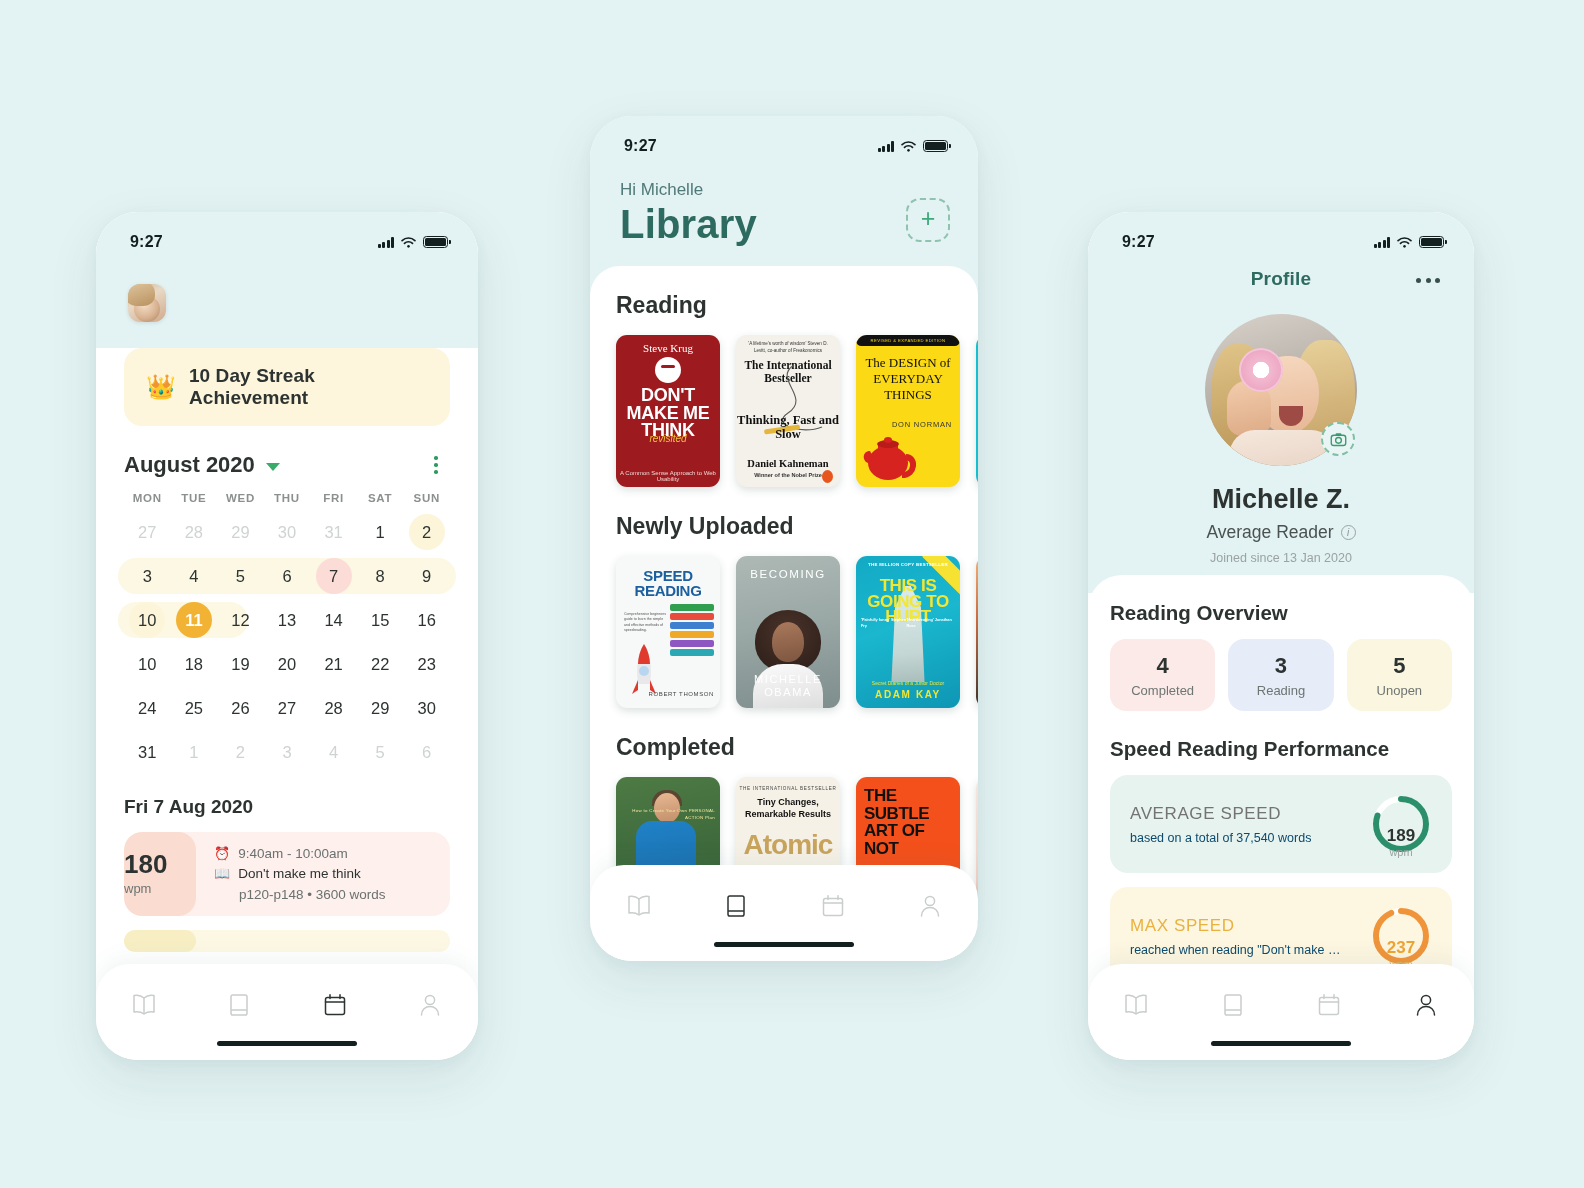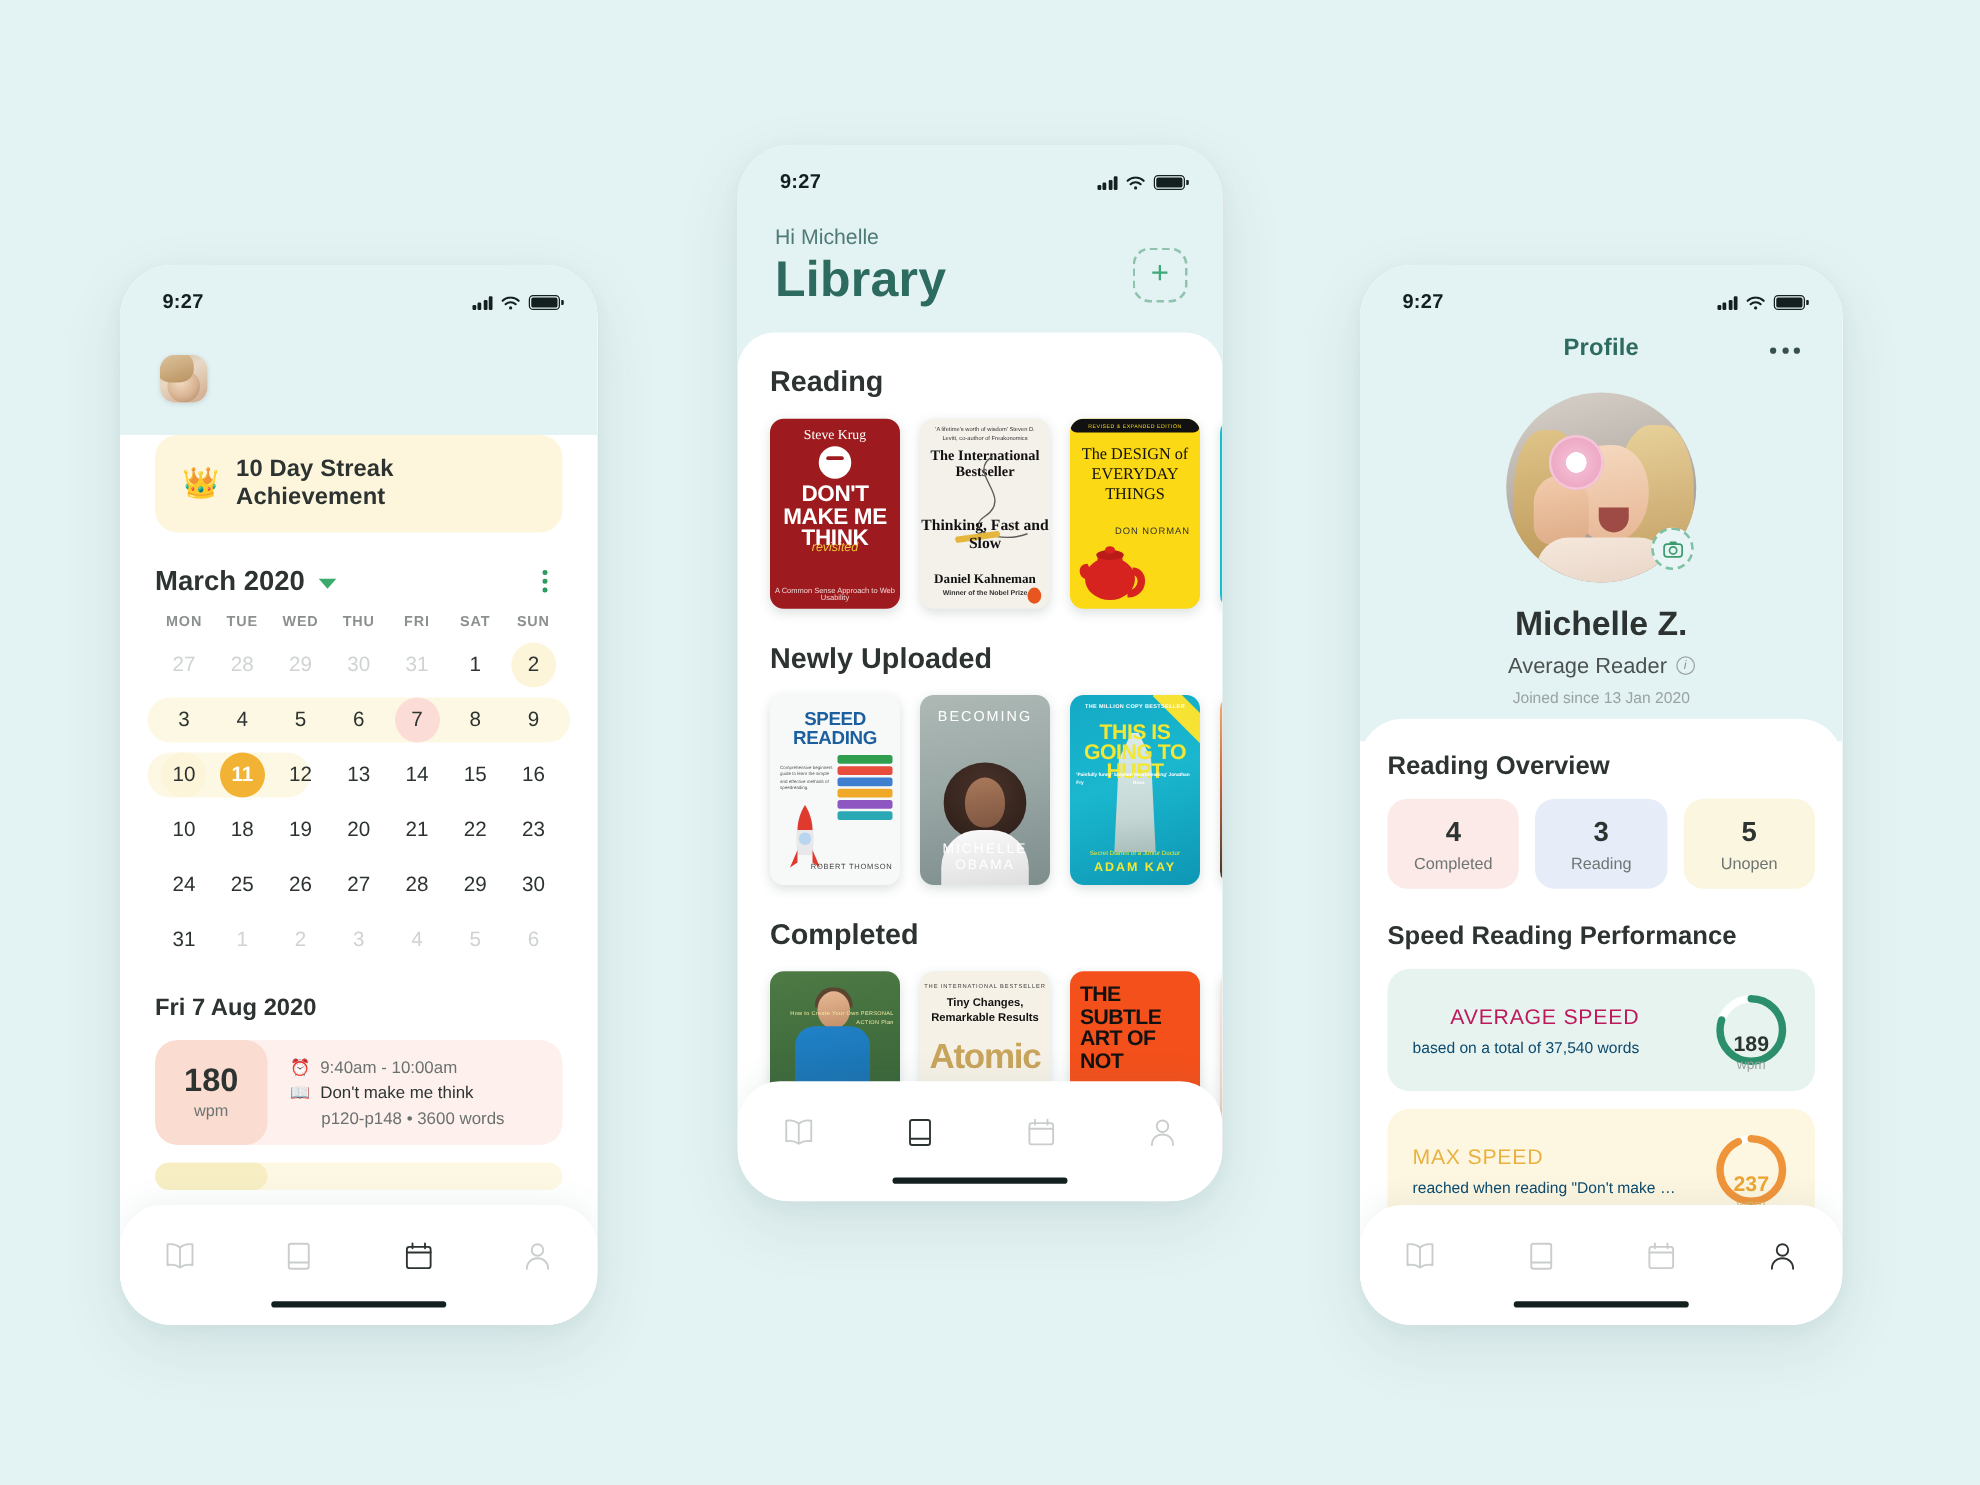--- a/index.html
+++ b/index.html
@@ -98,22 +98,22 @@
   }
   .cell.soft .pill { background: #fdf5d9; }
   .cell.pink .pill { background: #fbdcd6; }
   .cell.today { color:#fff; font-weight:bold; }
   .cell.today .pill { background: #f2b233; }
 
   .day-title { font-size: 19px; font-weight:bold; color:#2c3331; padding: 22px 0 14px 0; }
   .event {
     display:flex; align-items:stretch; background:#fdf0ed; border-radius:18px; overflow:hidden; margin-bottom: 14px;
   }
-  .event .wpm-box { width: 90px; background:#fbdcd1; border-radius:18px; flex:none;
-                    display:flex;flex-direction:column;align-items:center;justify-content:center; }
+  .event .wpm-box { width: 72px; background:#fbdcd1; border-radius:18px; flex:none;
+                    display:flex;flex-direction:column;justify-content:center; }
   .wpm-num { font-size: 26px; font-weight:bold; color:#2c3331; line-height:1; }
   .wpm-unit { font-size: 13px; color:#6c7472; margin-top:4px; }
   .event .info { padding: 14px 14px 14px 18px; display:flex; flex-direction:column; gap:4px; justify-content:center;}
   .info-line { display:flex; align-items:flex-start; gap:8px; font-size: 13.5px; color:#6a716f; }
   .info-line.title { color:#2c3331; }
   .info-ico { font-size: 13px; line-height: 1.25; }
   .info-sub { font-size: 13.5px; color:#6a716f; padding-left: 25px; }
   .event.peek { height: 22px; background:#fdf8e3; margin-bottom:0; }
   .event.peek .wpm-box { background:#f7eec4; }
 
@@ -302,21 +302,21 @@
   .stat .l { font-size: 13px; color:#6e7573; margin-top: 4px; }
   .stat.c1 { background:#fbeae7; }
   .stat.c2 { background:#e6ecf8; }
   .stat.c3 { background:#fbf6e0; }
 
   .perf-card { border-radius: 18px; padding: 18px 20px; display:flex; align-items:center;
                justify-content:space-between; margin-bottom: 14px; }
   .perf-card.green { background:#e7f3ef; }
   .perf-card.amber { background:#fdf6e0; }
   .perf-t { font-size: 17px; letter-spacing: .6px; }
-  .perf-card.green .perf-t { color:#be185d;text-align:right; }
+  .perf-card.green .perf-t { color:#737373; }
   .perf-card.amber .perf-t { color:#e9b240; }
   .perf-s { font-size: 12.5px; color:#0c4a6e; margin-top: 7px; }
   .ring { position:relative; width: 62px; height: 62px; flex:none; }
   .ring svg { width:62px;height:62px; transform: rotate(-90deg); }
   .ring .rv { position:absolute; inset:0; display:flex; flex-direction:column;
               align-items:center; justify-content:center; }
   .ring .rn { font-size: 17px; font-weight:bold; line-height:1;margin-top:36px; }
   .ring .ru { font-size: 11px; margin-top: 2px; }
   .ring.green .rn { color:#2c3331; } .ring.green .ru { color:#9aa3a1; }
   .ring.amber .rn { color:#eda433; } .ring.amber .ru { color:#d9b86e; }
@@ -357,21 +357,21 @@
       </div>
 
       <div class="streak">
         <span class="streak-emoji">👑</span>
         <span class="streak-text">10 Day Streak Achievement</span>
       </div>
 
       <div class="cal-body">
         <div class="month-row">
           <div class="month-left">
-            <span class="month-label">March 2020</span>
+            <span class="month-label">August 2020</span>
             <span class="caret"></span>
           </div>
           <div class="kebab">
               <i></i>
               <i></i>
               <i></i>
             </div>
         </div>
 
         <div class="dow" id="dow-row">

